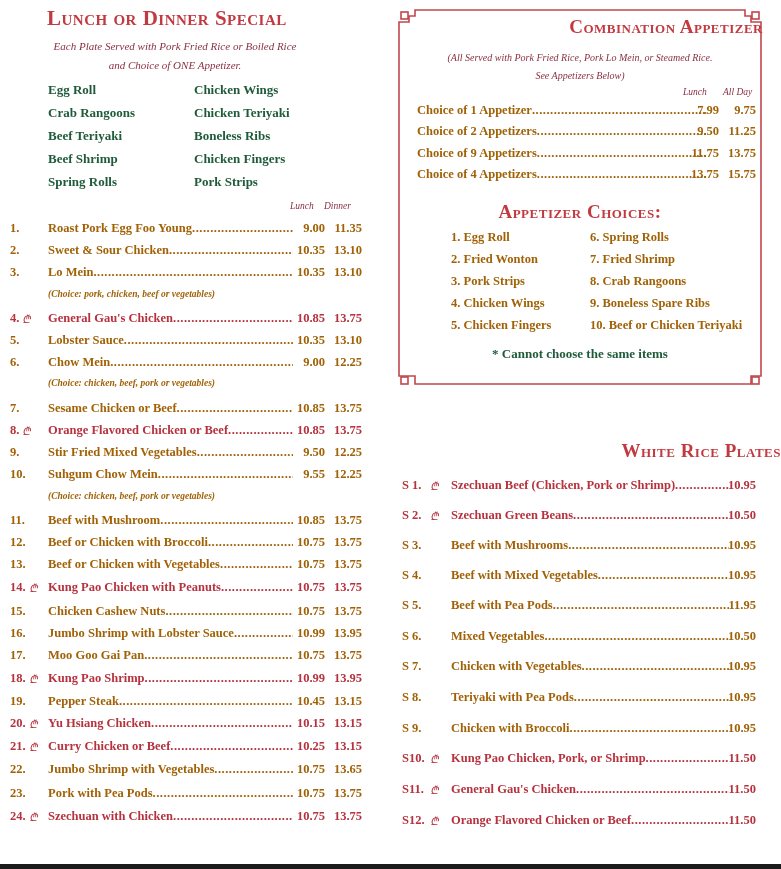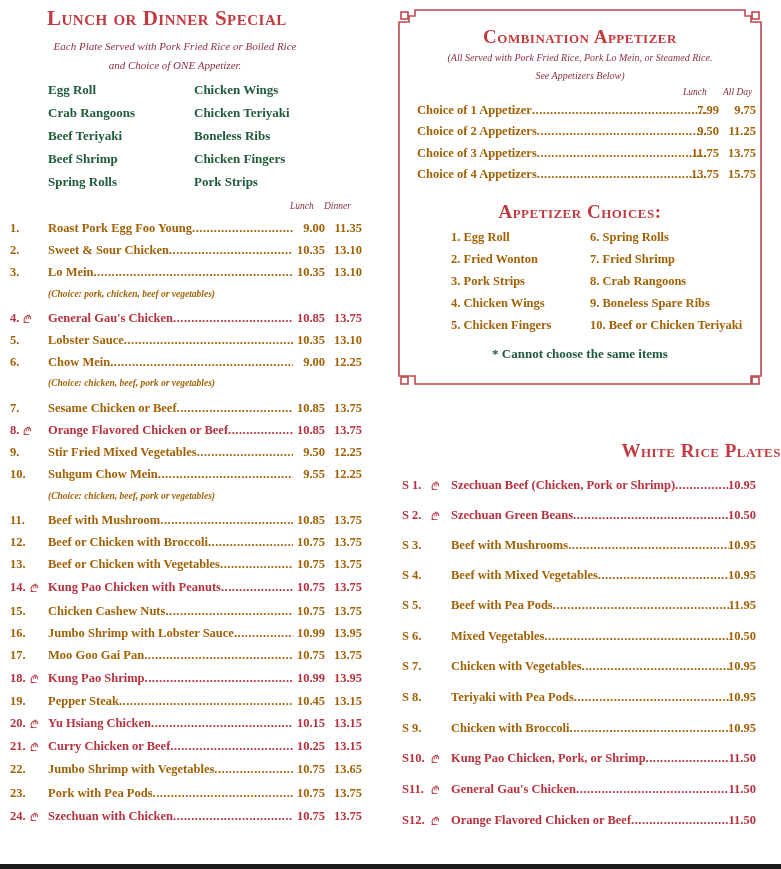--- a/index.html
+++ b/index.html
@@ -302,21 +302,21 @@
 
       <path d="M18 2 L348 2 L348 8 L354 8 L354 14 L364 14 L364 368 L354 368 L354 376 L18 376 L18 368 L2 368 L2 14 L12 14 L12 8 L18 8 Z"></path>
 
       <rect x="4" y="4" width="7" height="7"></rect>
       <rect x="355" y="4" width="7" height="7"></rect>
       <rect x="4" y="369" width="7" height="7"></rect>
       <rect x="355" y="369" width="7" height="7"></rect>
     </g>
   </svg>
 
-  <div class="title" style="left:0; width:366px; text-align:center; top:18px; font-size:19px;">Combination Appetizer</div>
+  <div class="title" style="left:0; width:366px; text-align:right; top:8px; font-size:19px;">Combination Appetizer</div>
   <div class="subtitle" style="left:0; width:366px; top:44px; font-size:10px;">(All Served with Pork Fried Rice, Pork Lo Mein, or Steamed Rice.</div>
   <div class="subtitle" style="left:0; width:366px; top:62px; font-size:10px;">See Appetizers Below)</div>
 
   <div class="colhead" style="left:286px; top:79px;">Lunch</div>
   <div class="colhead" style="left:326px; top:79px;">All Day</div>
 
   <div id="combo-rows">
       <div class="row green" style="left: 20px; top: 95px; width: 340px; font-size: 12.5px;">
         <span class="name-wrap" style="left: 0px; width: 290px;">
           <span class="name">Choice of 1 Appetizer</span>
@@ -328,21 +328,21 @@
       <div class="row green" style="left: 20px; top: 116px; width: 340px; font-size: 12.5px;">
         <span class="name-wrap" style="left: 0px; width: 290px;">
           <span class="name">Choice of 2 Appetizers</span>
           <span class="dots"></span>
         </span>
         <span class="p1" style="left: 268px; width: 34px;">9.50</span>
         <span class="p2" style="left: 305px; width: 34px;">11.25</span>
       </div>
       <div class="row green" style="left: 20px; top: 138px; width: 340px; font-size: 12.5px;">
         <span class="name-wrap" style="left: 0px; width: 290px;">
-          <span class="name">Choice of 3 Appetizers</span>
+          <span class="name">Choice of 9 Appetizers</span>
           <span class="dots"></span>
         </span>
         <span class="p1" style="left: 268px; width: 34px;">11.75</span>
         <span class="p2" style="left: 305px; width: 34px;">13.75</span>
       </div>
       <div class="row green" style="left: 20px; top: 159px; width: 340px; font-size: 12.5px;">
         <span class="name-wrap" style="left: 0px; width: 290px; font-family: Liberation Serif, serif;">
           <span class="name">Choice of 4 Appetizers</span>
           <span class="dots"></span>
         </span>

